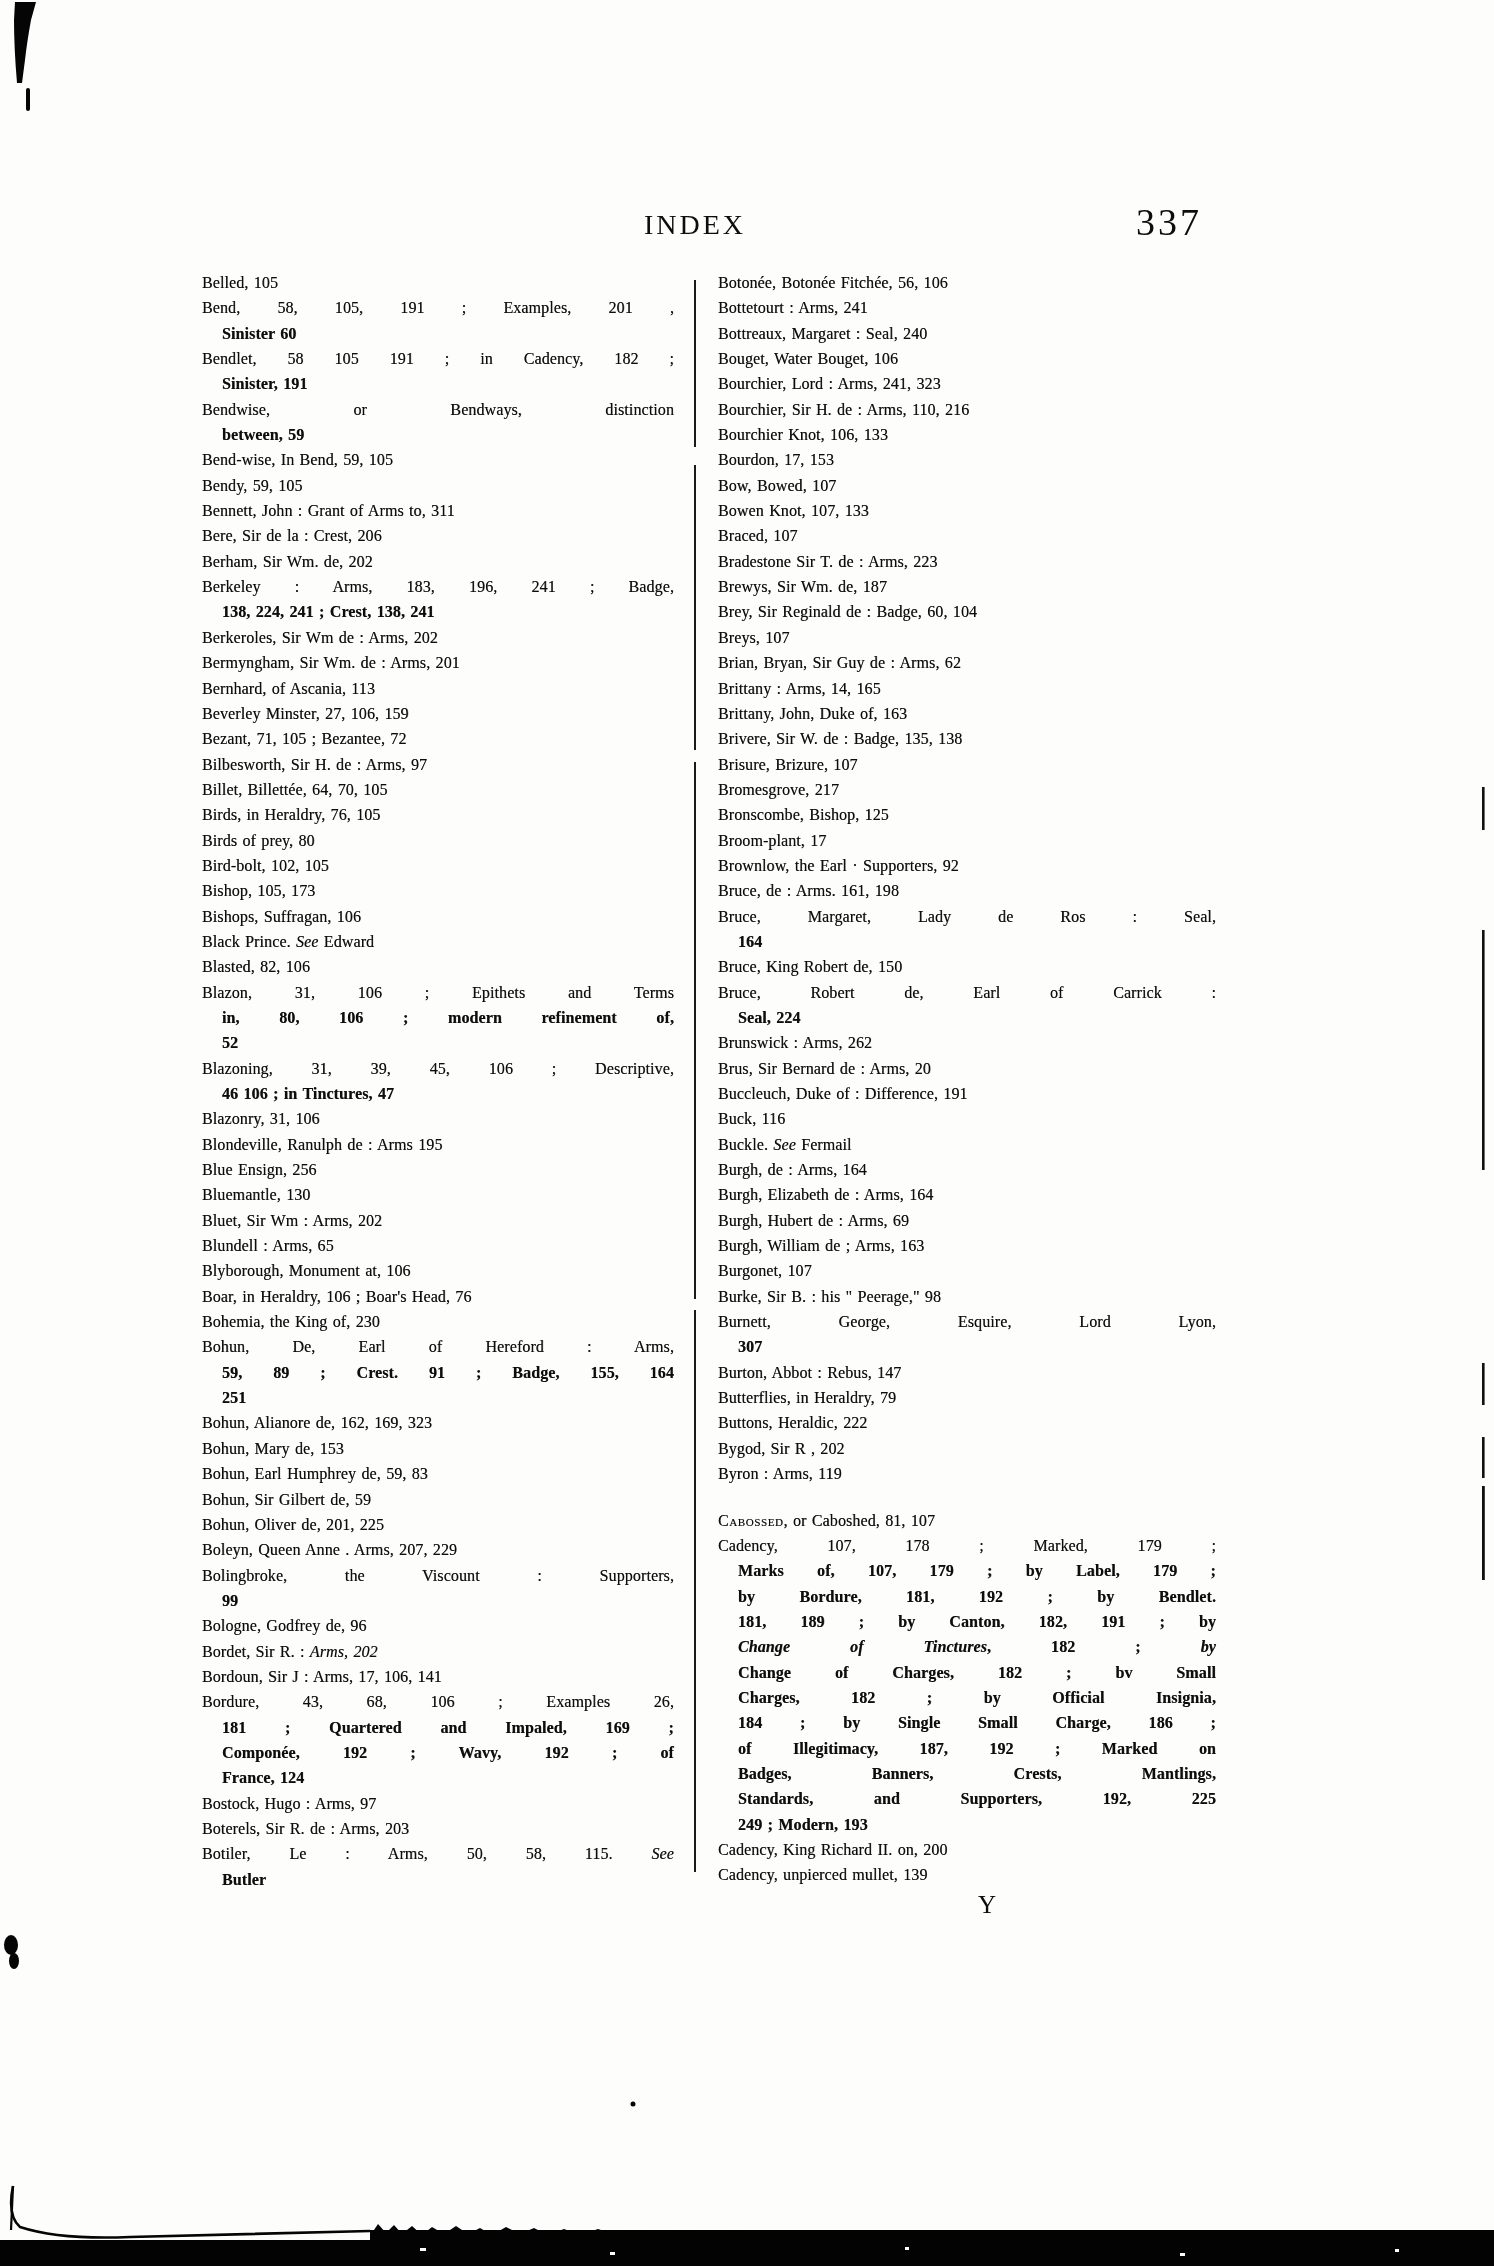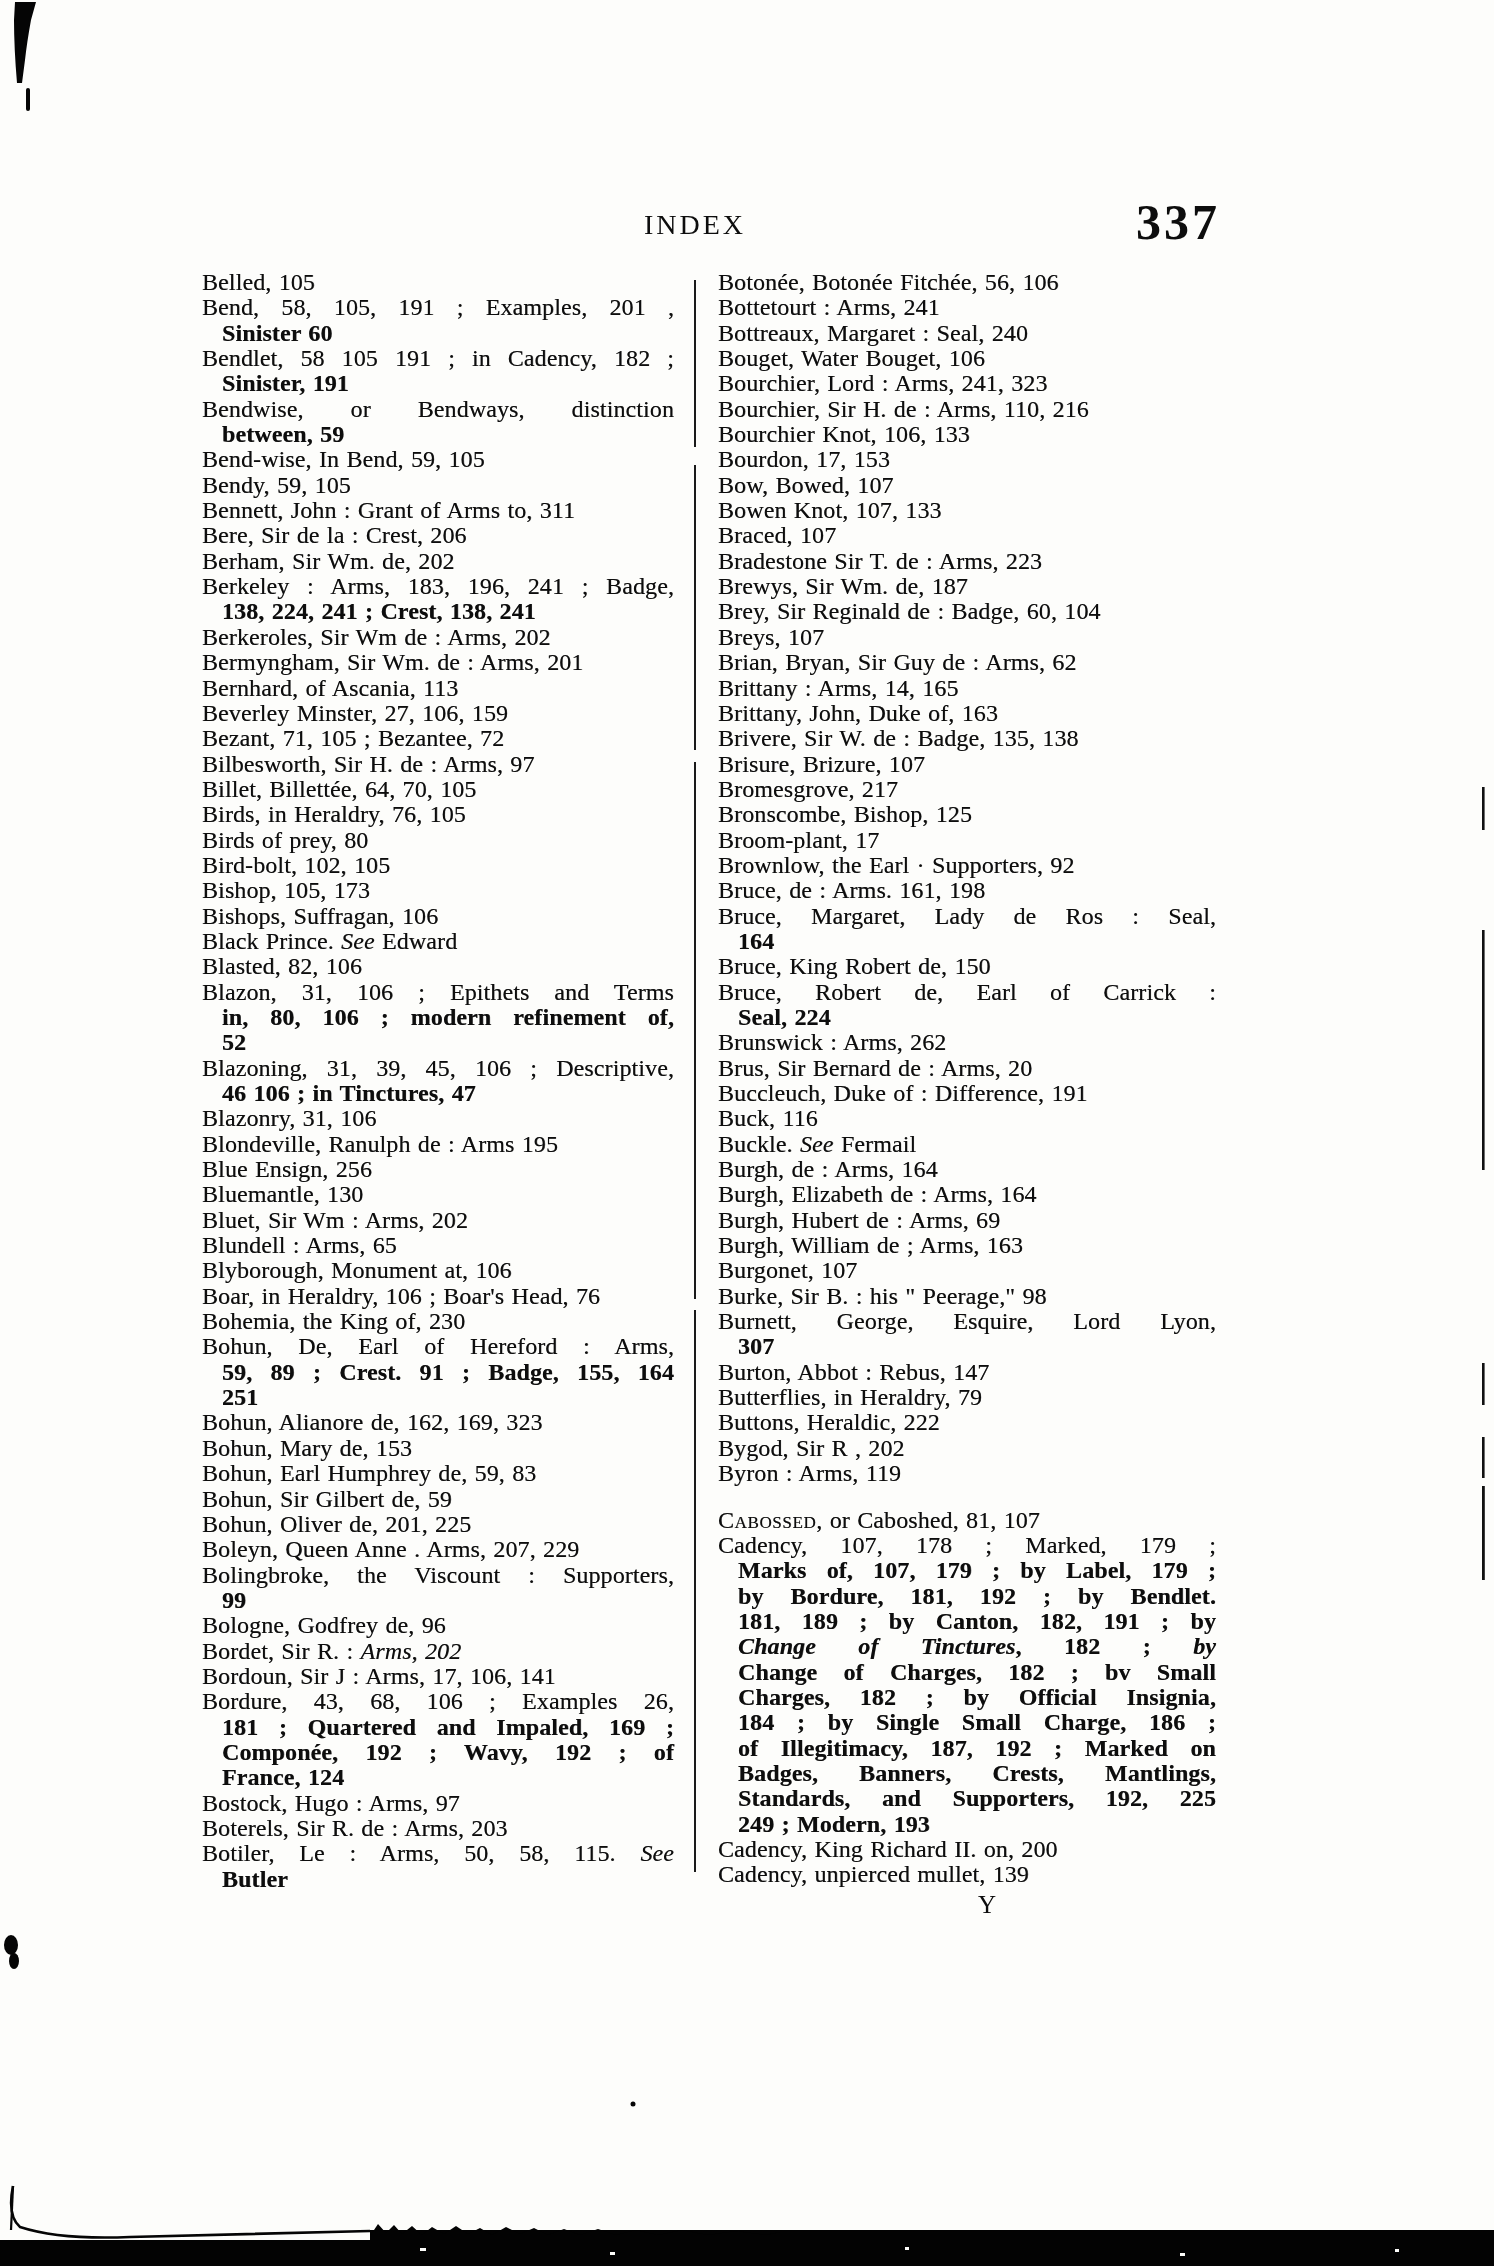--- a/index.html
+++ b/index.html
@@ -12,25 +12,25 @@
     position:relative;
   }
   .page{position:absolute;inset:0;}
   .page-title{
     position:absolute;left:695px;top:205px;transform:translateX(-50%);
     font-size:28px;line-height:40px;letter-spacing:3px;font-weight:500;
     white-space:nowrap;
   }
   .page-number{
     position:absolute;left:1136px;top:196px;
-    font-size:50px;line-height:52px;letter-spacing:3px;font-weight:bold;
+    font-size:38px;line-height:52px;letter-spacing:3px;
   }
   .col{
     position:absolute;top:270px;
-    font-size:24px;line-height:25.35px;
+    font-size:16px;line-height:25.35px;
     letter-spacing:0.1px;word-spacing:1.2px;
     text-shadow:0.3px 0.3px 0 rgba(10,10,10,0.55);
   }
   .col-left{left:202px;width:472px;}
   .col-right{left:718px;width:498px;}
   .ln{min-height:25.35px;white-space:normal;}
   .ln.ind{padding-left:20px;font-weight:bold;}
   .ln.just{text-align:justify;text-align-last:justify;}
   .ln.gap{height:21px;min-height:21px;}
   .it{font-style:italic;}

